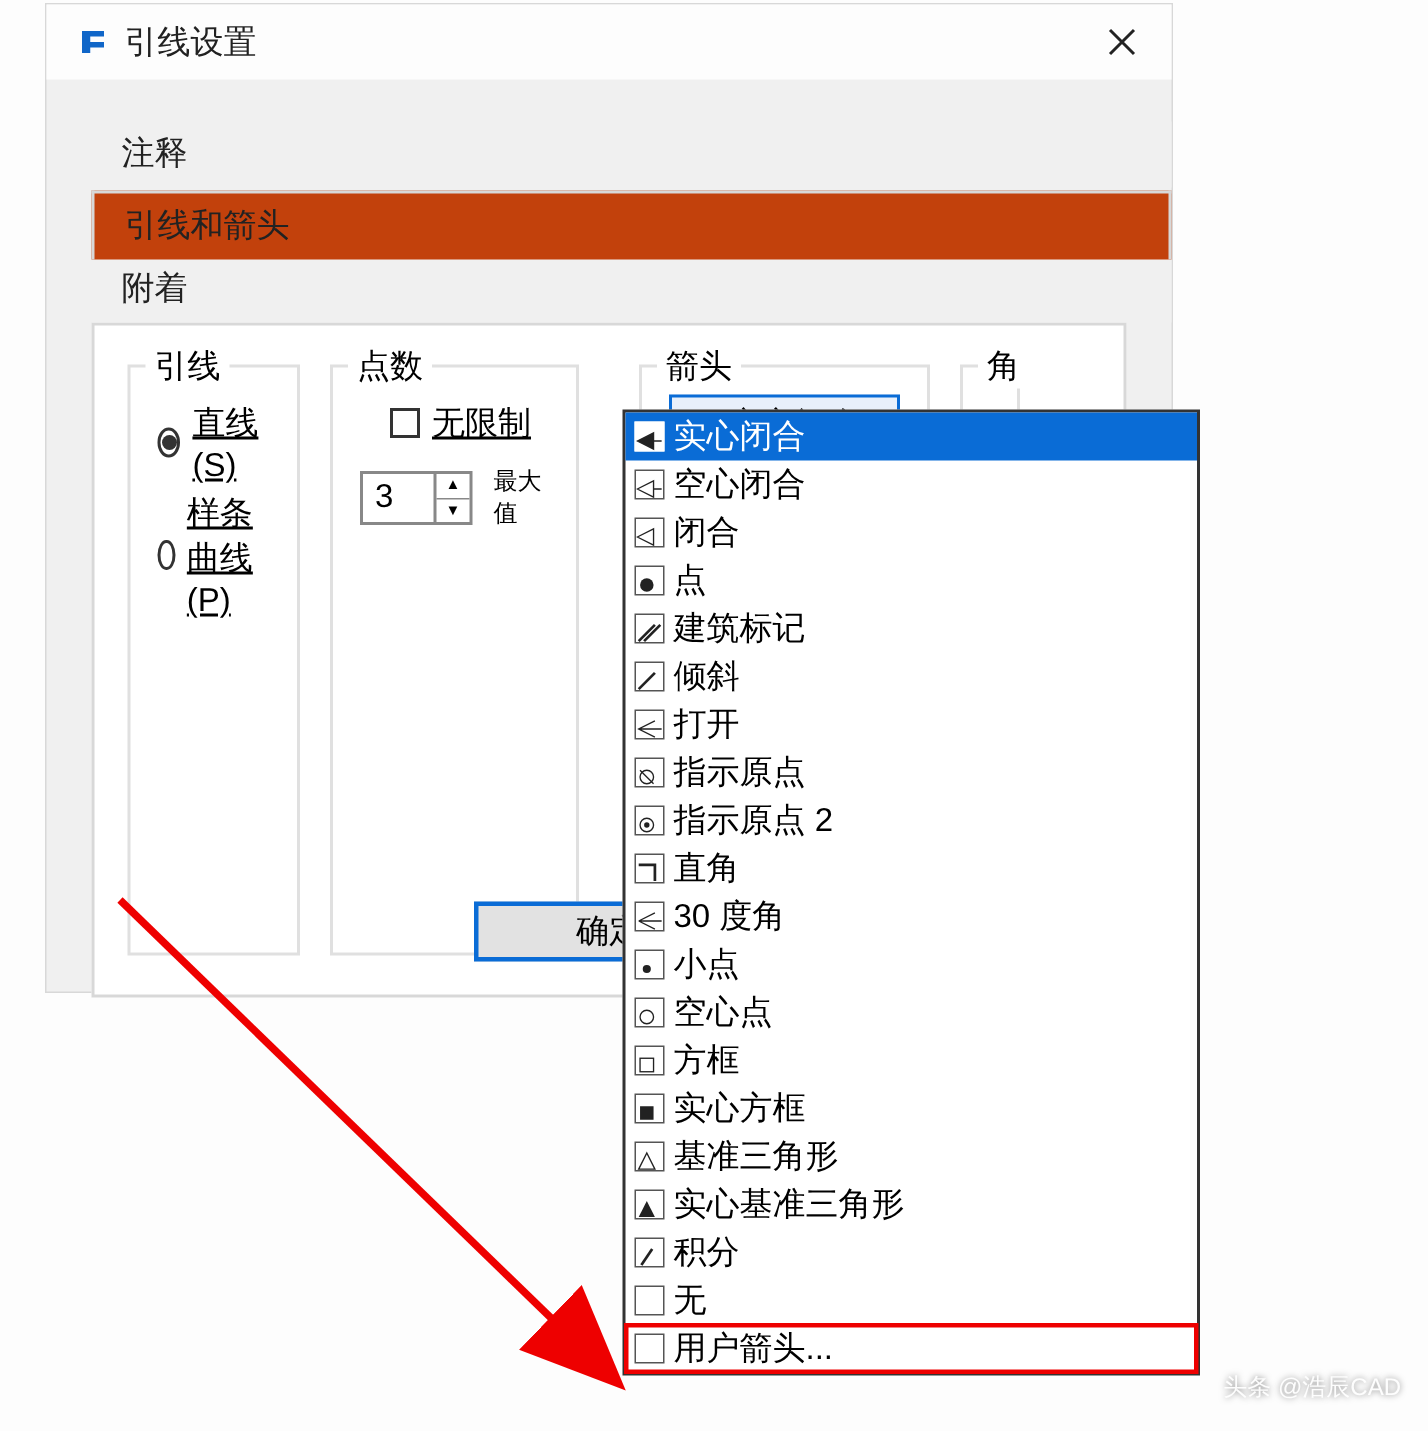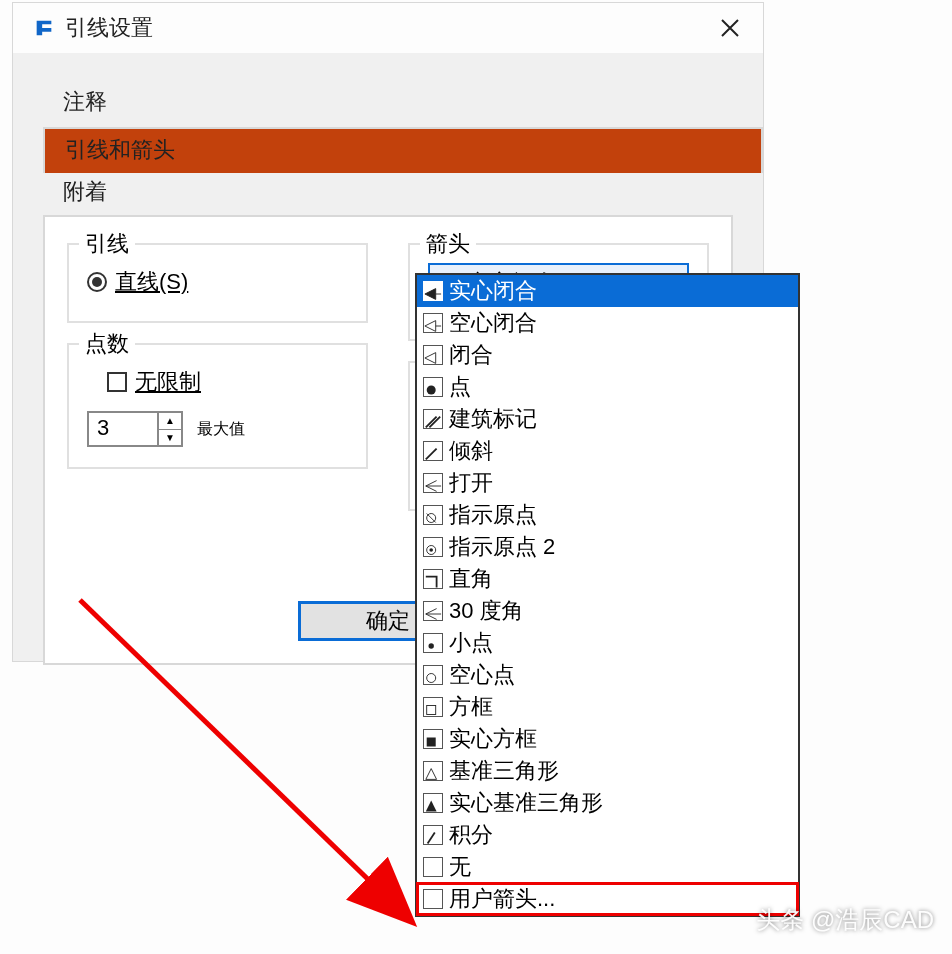--- a/index.html
+++ b/index.html
@@ -6,21 +6,21 @@
 body {
   margin: 0;
   width: 952px;
   height: 954px;
   background: #fdfdfd;
   position: relative;
   overflow: hidden;
 }
 .dialog {
   position: absolute;
-  left: 12px; top: 2px;
+  left: 30px; top: 2px;
   width: 752px;
   height: 660px;
   background: #f0f0f0;
   border: 1px solid #d8d8d8;
 }
 .titlebar {
   height: 50px;
   display: flex;
   align-items: center;
   background: #fdfdfd;
@@ -59,21 +59,21 @@
 
 .panel {
   margin: 0 30px 20px 30px;
   background: #fff;
   border: 2px solid #d8d8d8;
   height: 450px;
   padding: 26px 22px;
   display: flex;
   gap: 40px;
 }
-.col { flex: 1; display: flex; flex-direction: column; gap: 20px; }
+.col { flex: 1; display: flex; flex-direction: row; gap: 20px; }
 
 .group {
   border: 2px solid #e0e0e0;
   position: relative;
   padding: 18px 18px 20px 18px;
 }
 .group-legend {
   position: absolute;
   top: -16px; left: 10px;
   background: #fff;
@@ -160,21 +160,21 @@
 .red-arrow {
   position: absolute;
   left: 70px; top: 590px;
   z-index: 20;
   pointer-events: none;
 }
 
 .watermark {
   position: absolute;
   right: 18px; bottom: 18px;
-  font-size: 24px;
+  font-size: 16px;
   color: rgba(255,255,255,0.95);
   text-shadow: 0 0 4px rgba(0,0,0,0.5);
   z-index: 30;
 }
 </style>
 </head>
 <body>
 
 <div class="dialog">
 
@@ -197,20 +197,24 @@
   </div>
 
   <div class="panel">
     <div class="col">
 
       <div class="group">
         <span class="group-legend">引线</span>
         <div class="radio-row">
           <span class="radio checked"></span>
           <span>直线(S)</span>
+        </div>
+        <div class="radio-row">
+          <span class="radio"></span>
+          <span>样条曲线(P)</span>
         </div>
       </div>
 
       <div class="group">
         <span class="group-legend">点数</span>
         <div class="check-row" style="margin-left:20px;">
           <span class="checkbox"></span>
           <span>无限制</span>
         </div>
         <div class="spinner-row">

